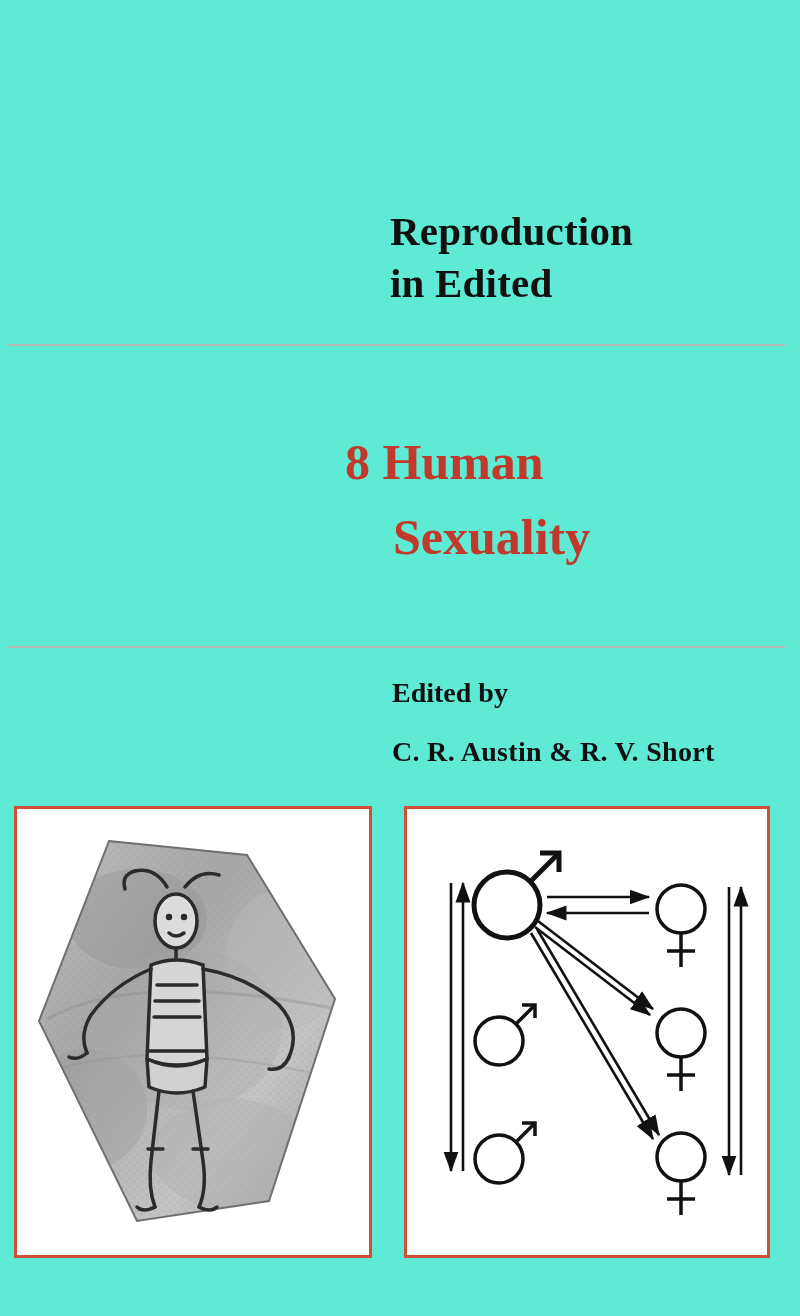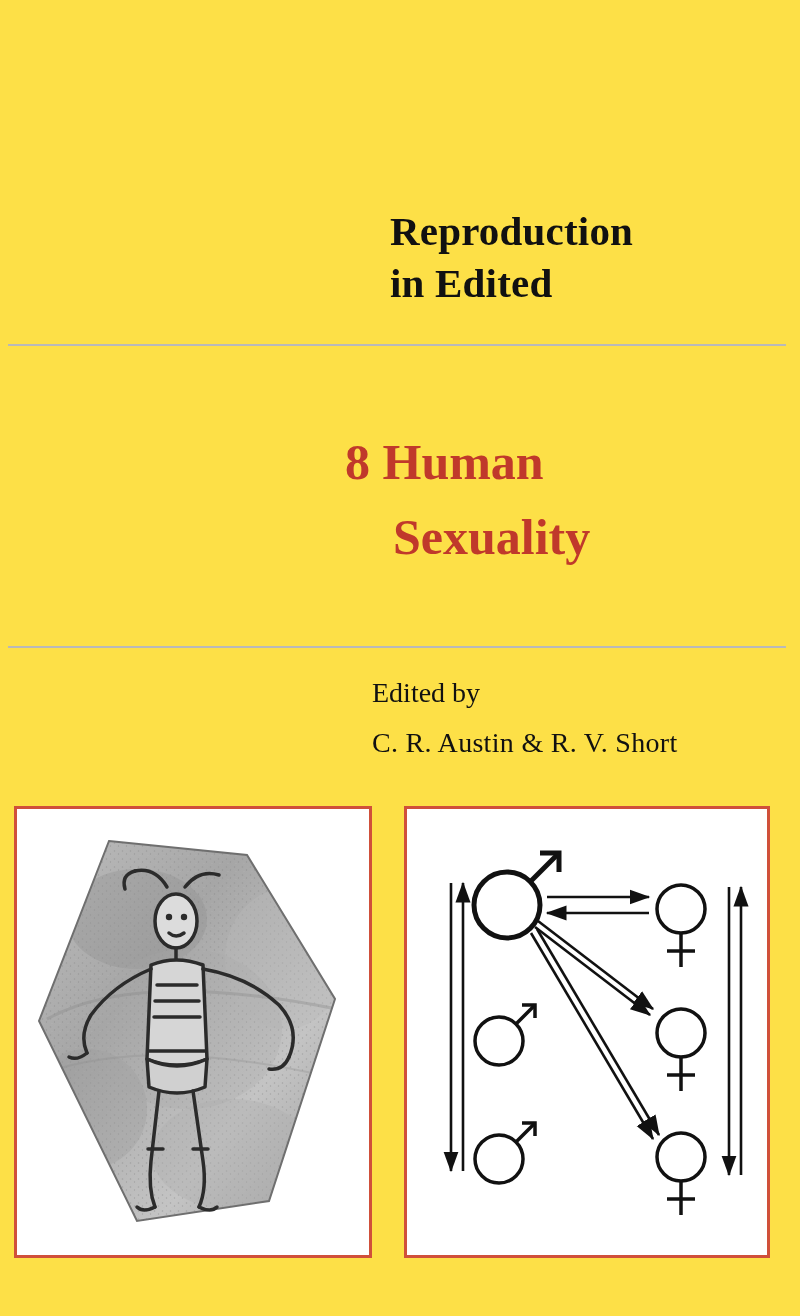--- a/index.html
+++ b/index.html
@@ -11,21 +11,21 @@
     width: 800px;
     height: 1316px;
     position: relative;
     font-family: "Liberation Serif", serif;
     overflow: hidden;
   }
 
   .cover {
     position: absolute;
     inset: 0;
-    background: #fde047;
+    background: #5eead4;
   }
 
   
   .series-title {
     position: absolute;
     left: 390px;
     top: 205px;
     width: 380px;
     font-family: "Liberation Serif", serif;
     font-weight: bold;
@@ -65,37 +65,37 @@
     display: block;
   }
   .book-title .t-line.indent {
     padding-left: 48px;
     font-family: Liberation Serif, serif;
   }
 
   
   .editors {
     position: absolute;
-    left: 372px;
+    left: 392px;
     top: 672px;
     width: 400px;
     font-family: "Liberation Serif", serif;
-    font-weight: normal;
+    font-weight: bold;
     color: #111111;
   }
   .editors .edited-by {
     display: block;
     font-size: 28px;
     line-height: 1.5;
   }
   .editors .names {
     display: block;
     font-size: 28px;
     line-height: 1.5;
-    margin-top: 8px;
+    margin-top: 17px;
     letter-spacing: 0.3px;
   }
 
   
   .panel {
     position: absolute;
     border: 3px solid #d0503a;
     background: #ffffff;
     box-sizing: border-box;
     overflow: hidden;

